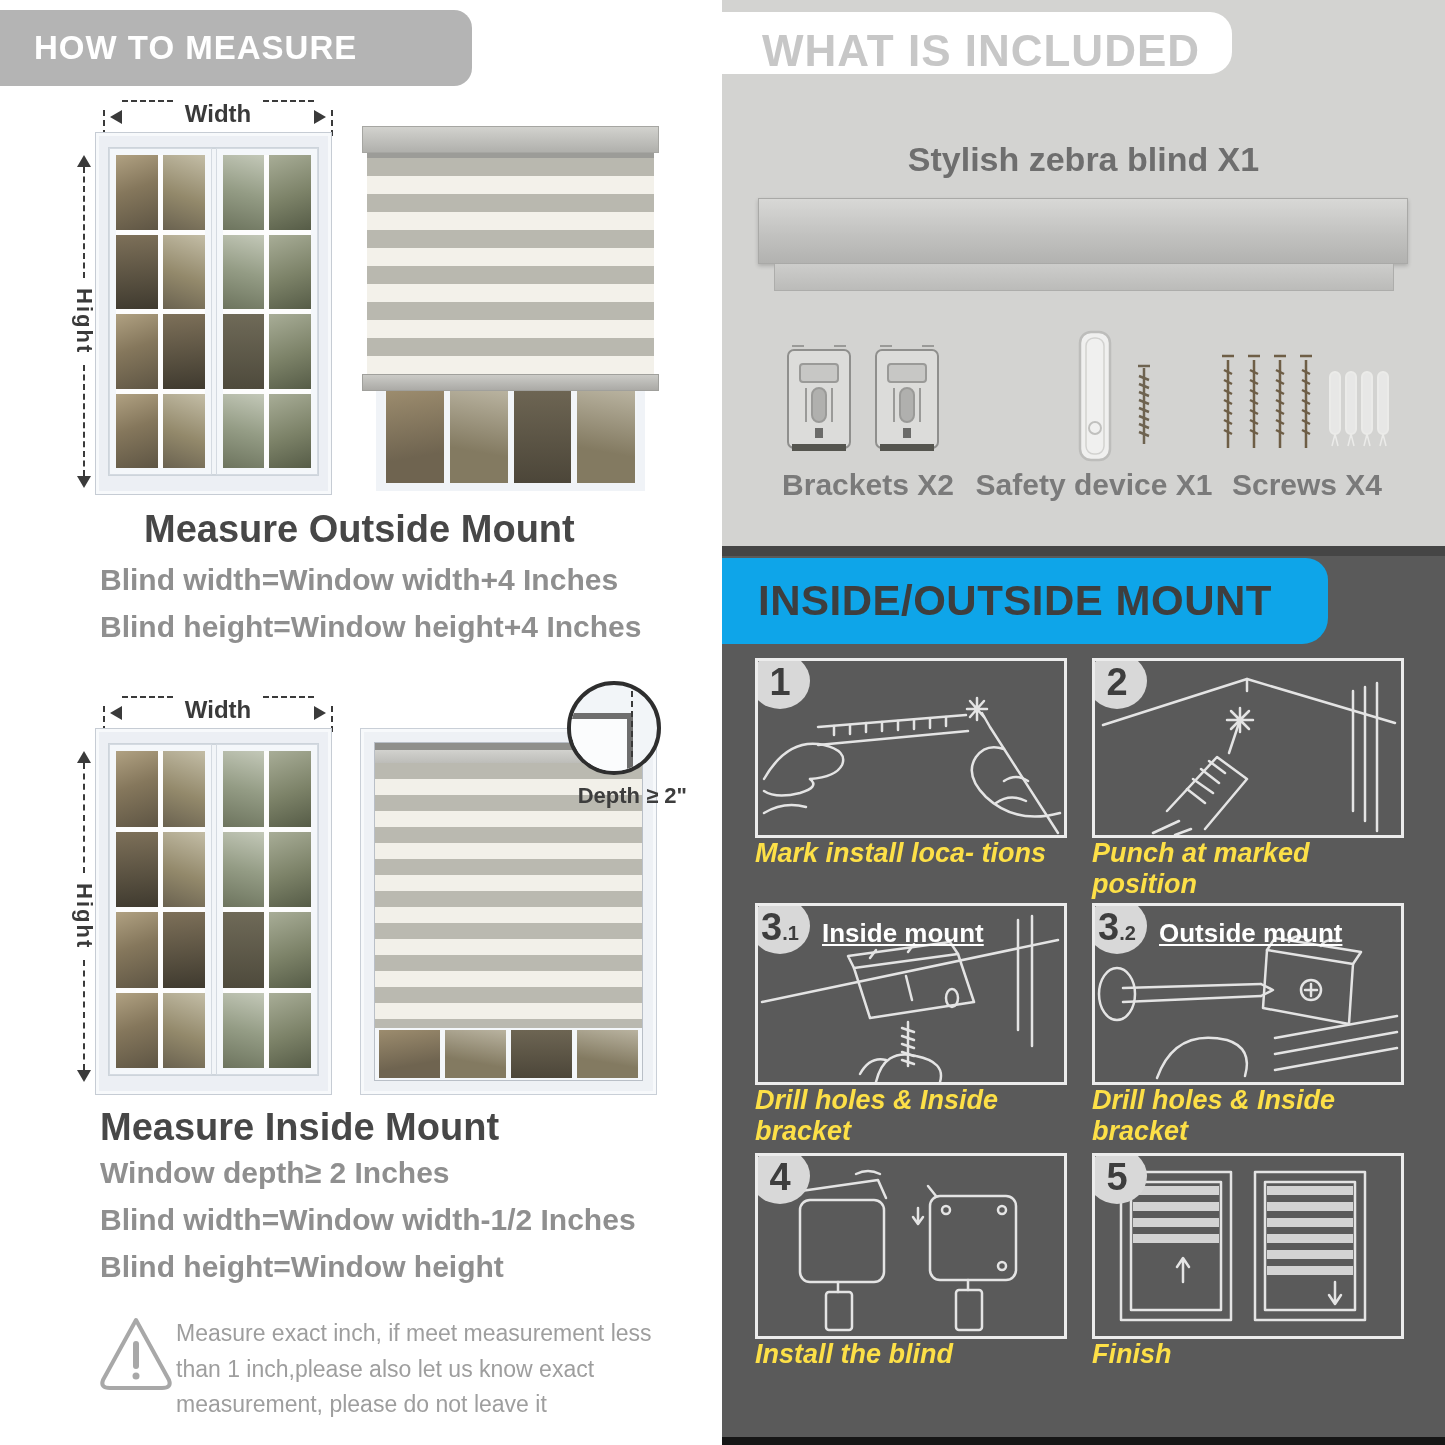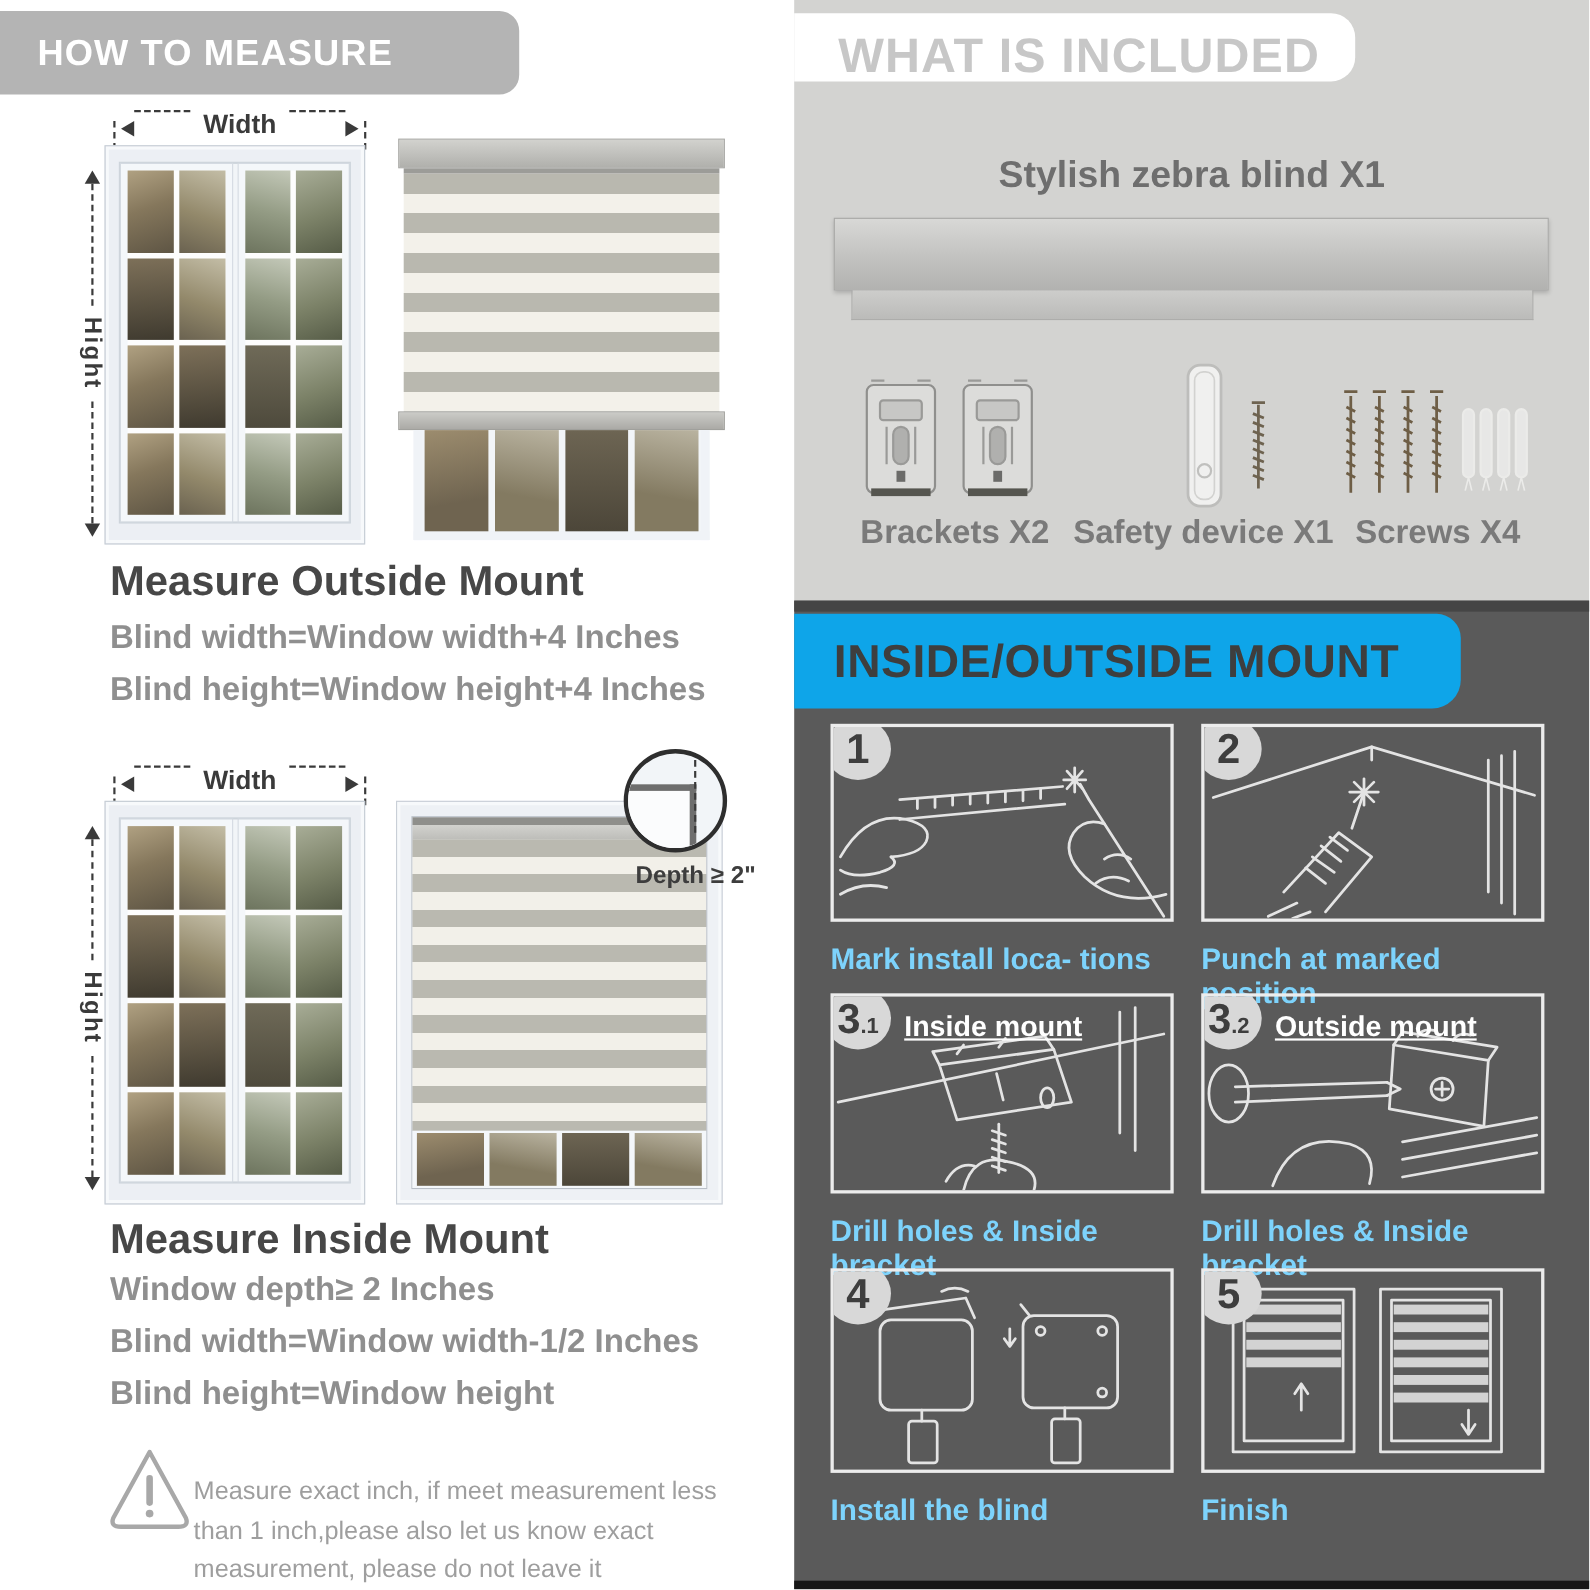--- a/index.html
+++ b/index.html
@@ -57,21 +57,21 @@
   .mag{position:absolute;left:567px;top:681px;width:94px;height:94px;border-radius:50%;
     border:4px solid #2e2e2e;background:#f2f5f8;overflow:hidden;z-index:6;box-sizing:border-box;}
   .mag .mag-open{position:absolute;left:-6px;bottom:-6px;width:62px;height:58px;background:#fbfcfd;
     border-top:6px solid #6e6e6e;border-right:6px solid #6e6e6e;}
   .mag .mag-dash{position:absolute;right:24px;top:6px;height:66px;border-left:2px dashed #3a3a3a;}
   .depth-label{position:absolute;left:575px;top:783px;width:112px;text-align:right;
     font-size:22px;font-weight:bold;color:#3d3d3d;}
   .h-measure{position:absolute;left:100px;color:#474747;font-size:38px;font-weight:bold;}
   .rule-line{position:absolute;left:100px;color:#8f8f8f;font-size:30px;font-weight:bold;}
   .warn-text{position:absolute;left:176px;top:1316px;width:478px;font-size:23px;color:#9e9e9e;
-    line-height:1.55;font-weight:500;margin-top:22px;}
+    line-height:1.55;font-weight:500;}
   .warn-icon{position:absolute;left:95px;top:1312px;}
   
   .right-col{position:absolute;left:722px;top:0;width:723px;height:1445px;}
   .included{position:absolute;left:0;top:0;width:723px;height:546px;background:#d3d3d1;}
   .included-banner{position:absolute;left:0;top:12px;width:470px;height:62px;background:#fff;
     border-radius:0 22px 22px 0;color:#c7c7c7;font-size:44px;font-weight:bold;line-height:78px;
     padding-left:40px;letter-spacing:1px;}
   .product-title{position:absolute;left:0;top:140px;width:100%;text-align:center;color:#6e6e6e;
     font-size:34px;font-weight:bold;}
   .headrail{position:absolute;left:36px;top:198px;width:650px;height:66px;
@@ -90,21 +90,21 @@
     padding-left:36px;letter-spacing:.5px;}
   .panel{position:absolute;width:312px;}
   .panel .pimg{height:180px;border:3px solid #ececec;position:relative;overflow:hidden;box-sizing:border-box;}
   .panel.tall .pimg{height:186px;}
   .panel .badge{position:absolute;top:-8px;left:-8px;width:60px;height:56px;border-radius:50%;
     background:#d8d8d8;color:#3e3e3e;display:flex;align-items:center;justify-content:center;
     font-weight:bold;padding-top:2px;box-sizing:border-box;}
   .panel .badge .n{font-size:38px;}
   .panel .badge .s{font-size:20px;margin-top:12px;}
   .panel .ptitle{position:absolute;top:12px;left:64px;color:#fff;font-size:26px;font-weight:bold;text-decoration:underline;}
-  .panel .pcaption{margin-top:19px;color:#7dd3fc;font-size:27px;font-weight:bold;}
+  .panel .pcaption{margin-top:0;color:#fde047;font-size:27px;font-weight:bold;font-style:italic;}
   .lineart{stroke:#e4e4e4;stroke-width:2.5;fill:none;stroke-linecap:round;stroke-linejoin:round;}
   .lineart .fillbar{fill:#d3d3d3;stroke:none;}
 </style>
 </head>
 <body>
 
 <div id="canvas">
 
   <div class="howto-banner">HOW TO MEASURE</div>
 
@@ -157,21 +157,21 @@
     <div class="stripes"></div>
     <div class="brail"></div>
     <div class="miniwin">
       <div class="mpane"></div>
       <div class="mpane"></div>
       <div class="mpane"></div>
       <div class="mpane"></div>
     </div>
   </div>
 
-  <div class="h-measure" style="top:508px;">Measure Outside Mount</div>
+  <div class="h-measure" style="top:508px;margin-left:44px;">Measure Outside Mount</div>
   <div class="rule-line" style="top:563px;">Blind width=Window width+4 Inches</div>
   <div class="rule-line" style="top:610px;">Blind height=Window height+4 Inches</div>
 
   <div class="wdim" style="left:103px;top:706px;width:230px;">
     <div class="tick"></div>
     <div class="arr-l"></div>
     <div class="hdash"></div>
     <div class="wlabel">Width</div>
     <div class="hdash"></div>
     <div class="arr-r"></div>

